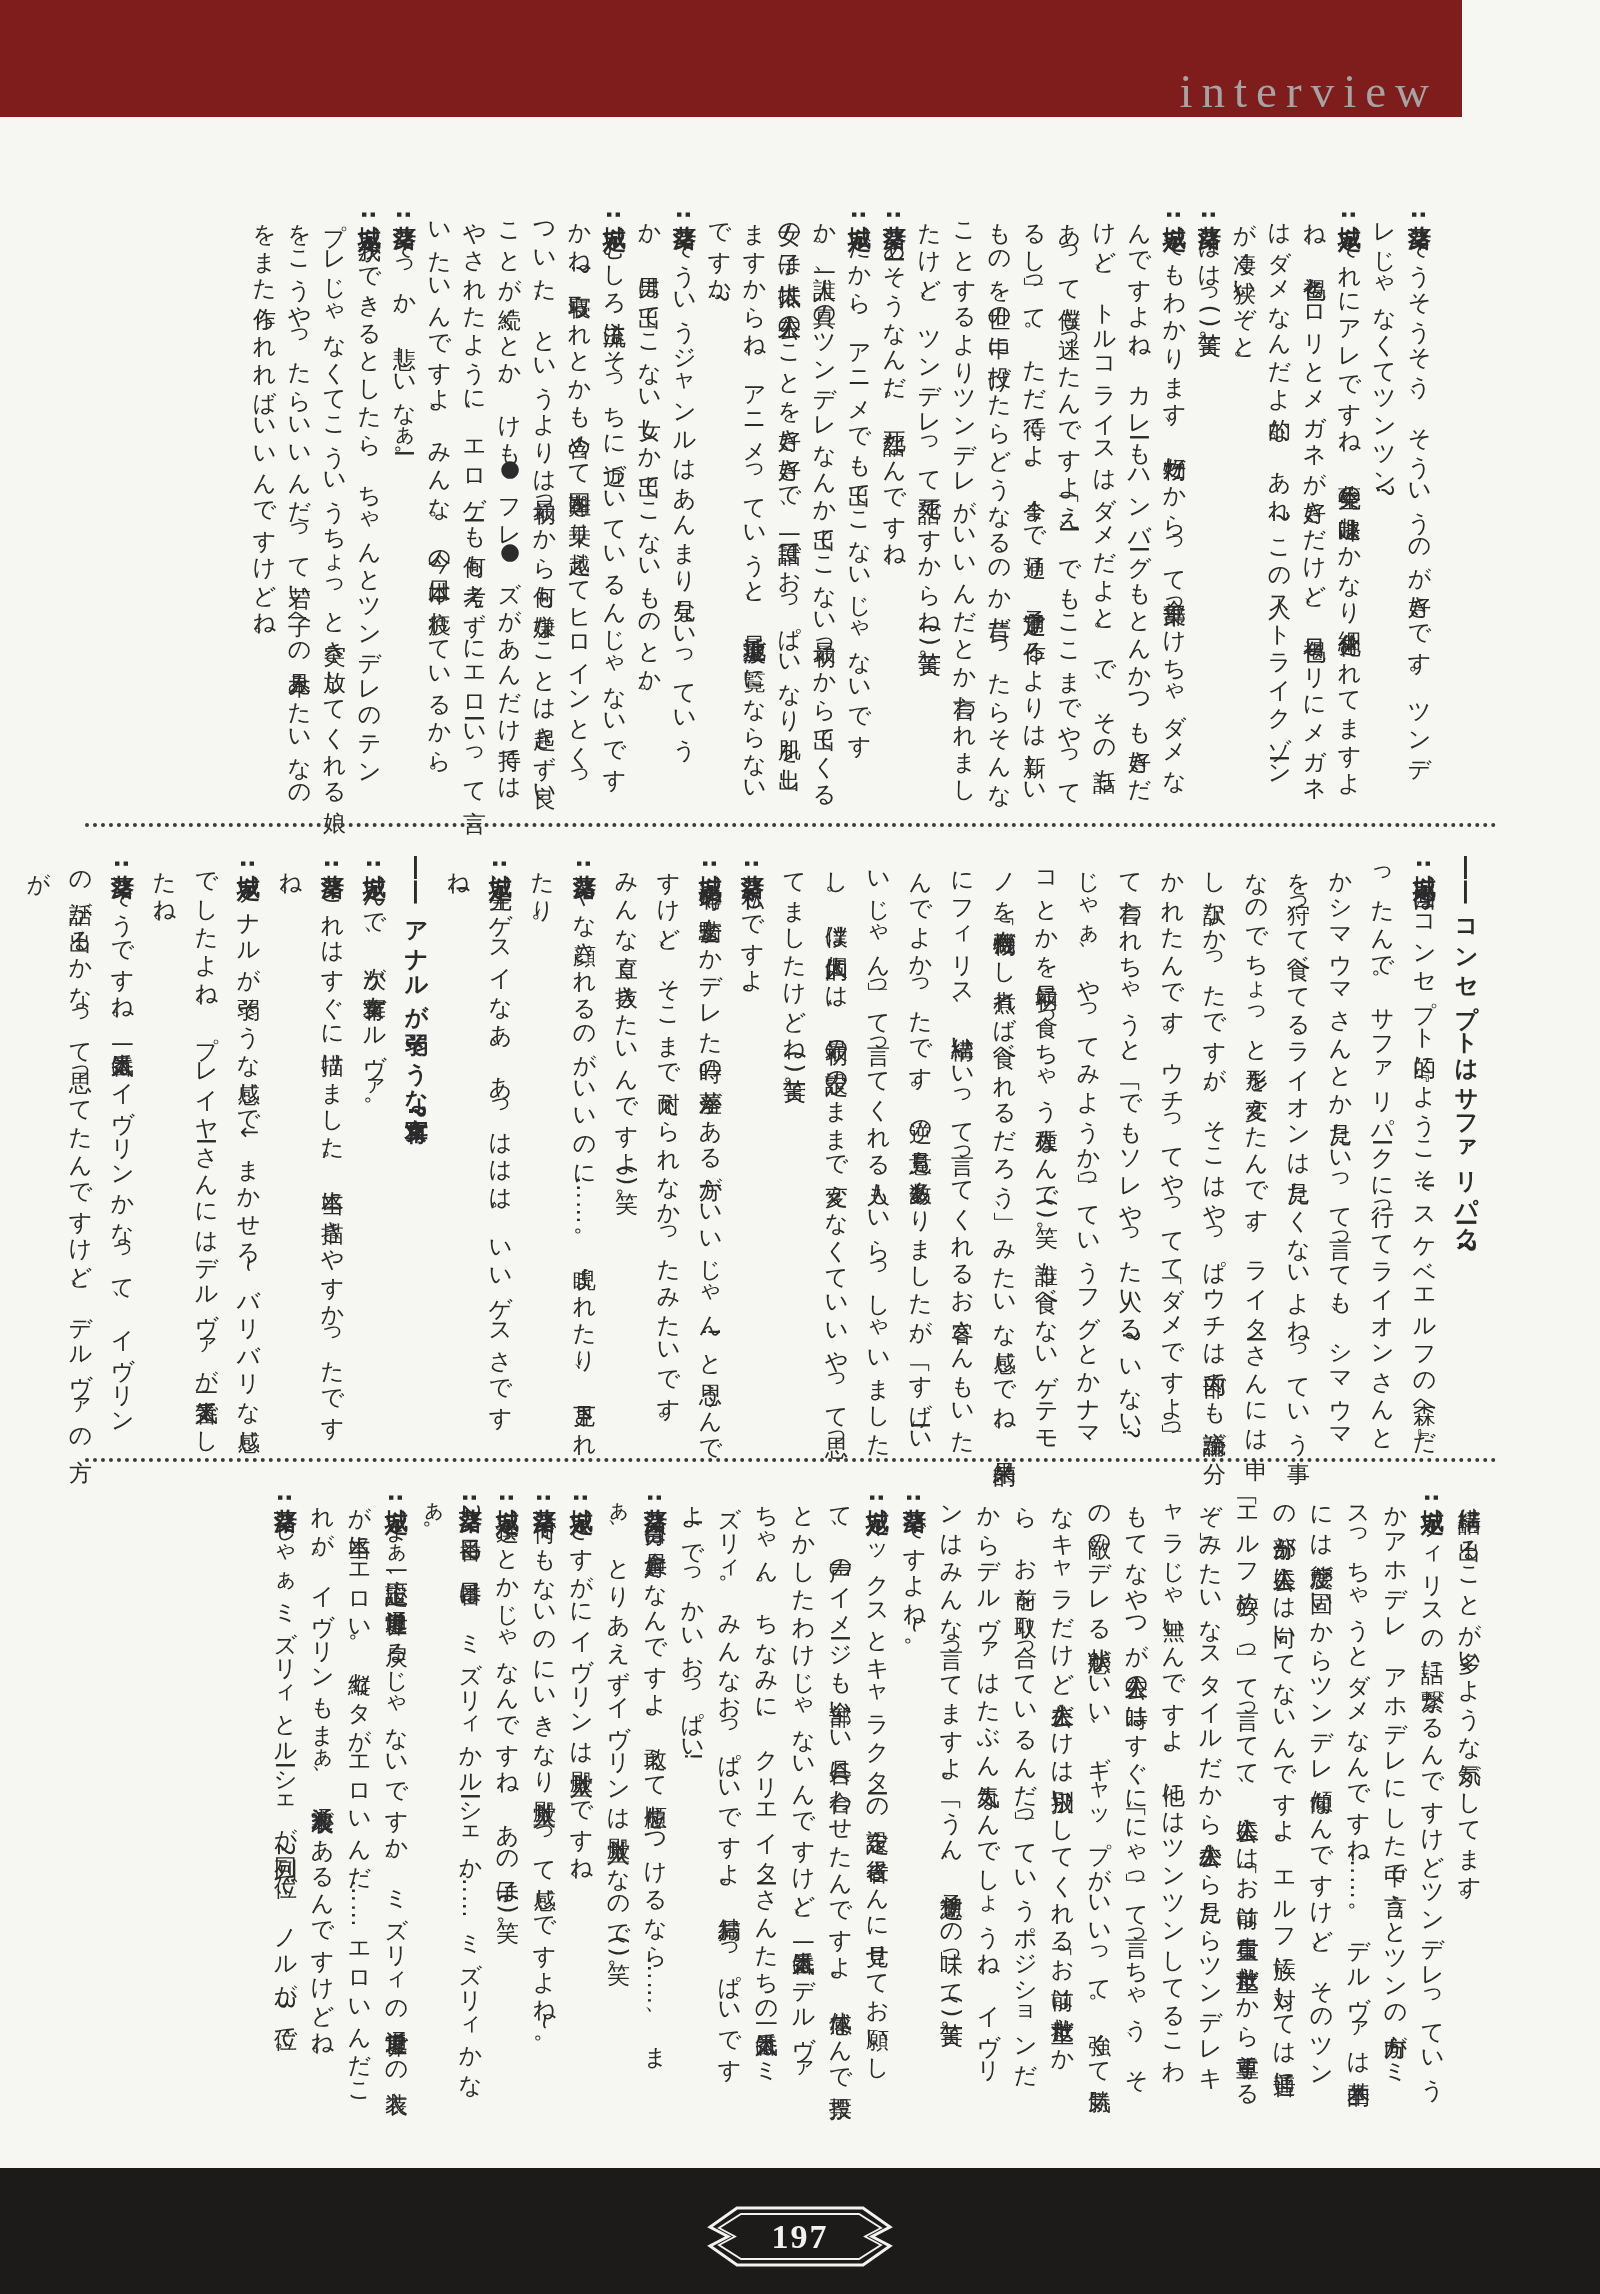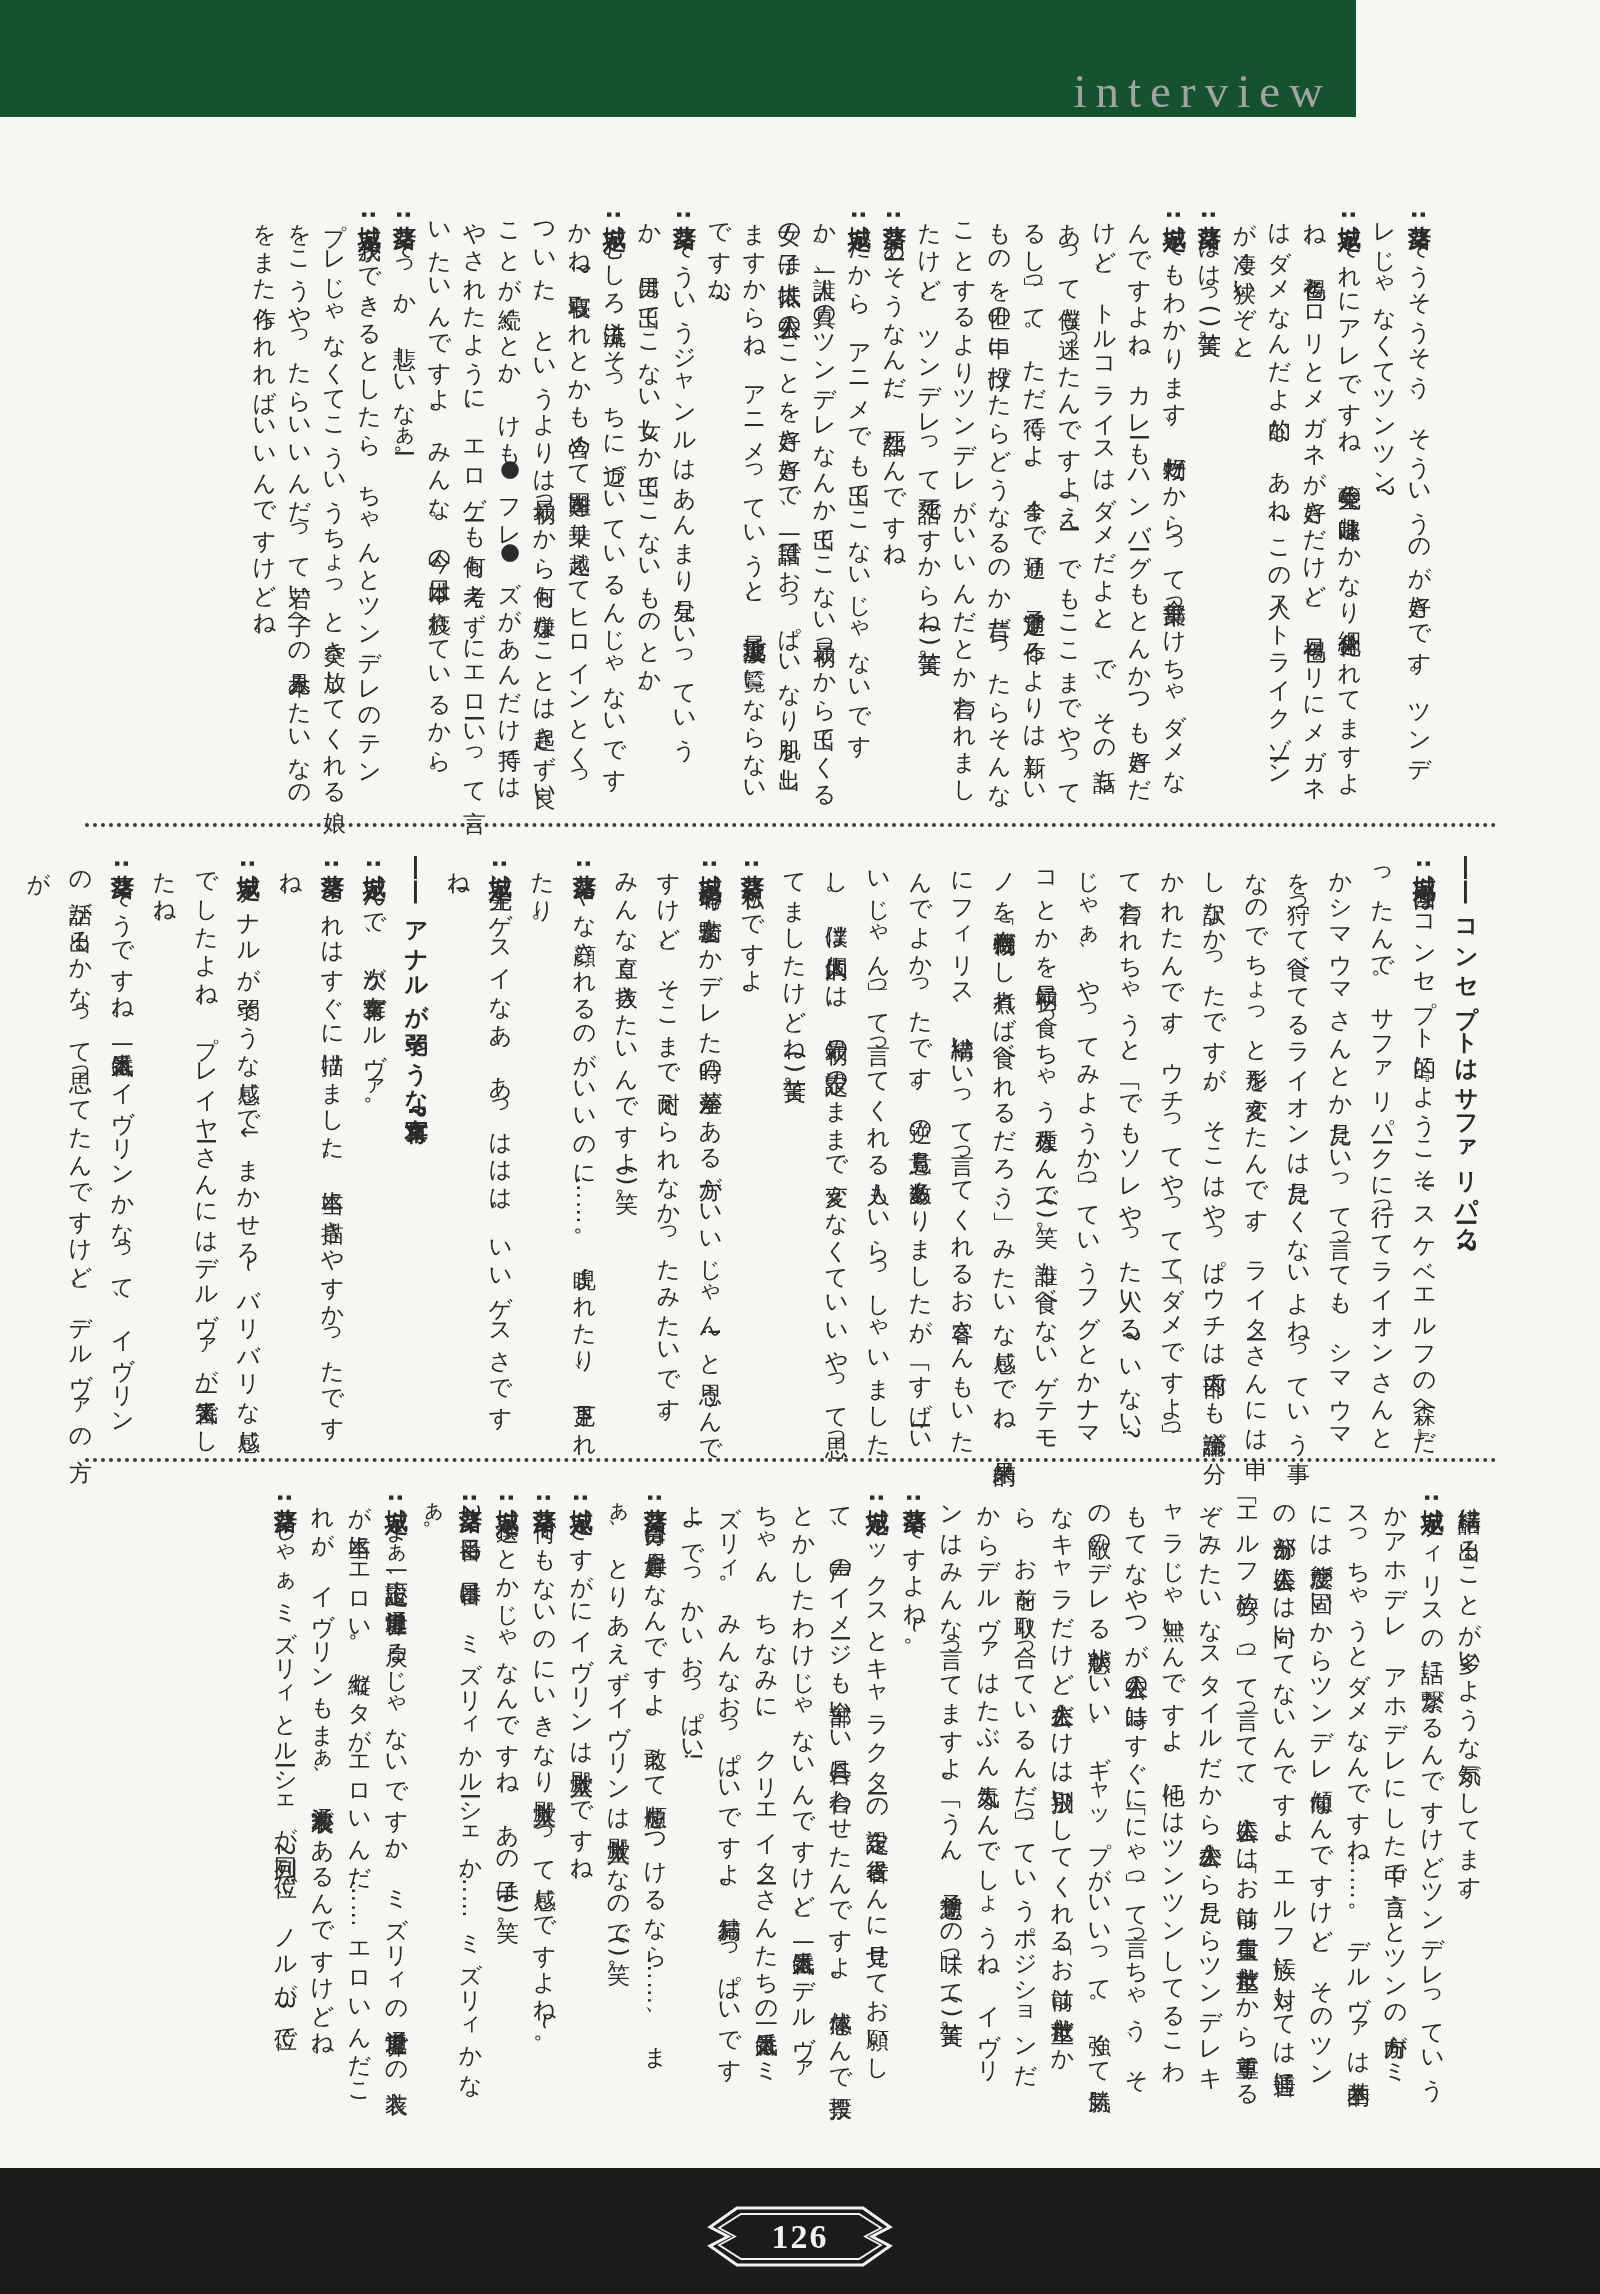--- a/index.html
+++ b/index.html
@@ -3,22 +3,22 @@
 <meta charset="utf-8">
 <style>
   html,body{margin:0;padding:0;}
   body{
     width:1600px;height:2294px;position:relative;overflow:hidden;
     background:#f6f6f3;
     font-family:"DejaVu Sans",sans-serif;
   }
   
   .top-band{
-    position:absolute;left:0;top:0;width:1356px;height:117px;
-    background:#14532d;
+    position:absolute;left:0;top:0;width:1462px;height:117px;
+    background:#7f1d1d;
   }
   .wordmark{
     position:absolute;right:24px;bottom:2px;
     font-family:"Liberation Serif","DejaVu Serif",serif;
     font-size:47px;line-height:47px;font-weight:400;
     color:#a4a4a4;letter-spacing:9px;
   }
   
   .band{
     position:absolute;
@@ -107,13 +107,13 @@
     <p><b class="spk">葵渚:</b>2番目。2番目は、ミズリィかルーシェか……ミズリィかなぁ。</p>
     <p><b class="spk">城定:</b>まぁ一応設定上、通常世界に戻るじゃないですか。ミズリィの通常世界での衣装が本当にエロい。縦セタがエロいんだ……エロいんだこれが。イヴリンもまぁ、通常衣装があるんですけどね。</p>
     <p><b class="spk">葵渚:</b>じゃぁミズリィとルーシェが同列2位で、ノルが3位で。</p>
   </div>
 
 <div class="footer-band"></div>
 <svg class="plaque" viewBox="0 0 186 67">
   <path d="M30,5 H156 L183,24 L165,33.5 L183,43 L156,62 H30 L3,43 L21,33.5 L3,24 Z" fill="none" stroke="#f2f2f2" stroke-width="3"></path>
   <path d="M34,11 H152 L174,25 L158,33.5 L174,42 L152,56 H34 L12,42 L28,33.5 L12,25 Z" fill="none" stroke="#f2f2f2" stroke-width="1.8"></path>
 </svg>
-<div class="page-number">126</div>
+<div class="page-number">197</div>
 
 </body></html>

